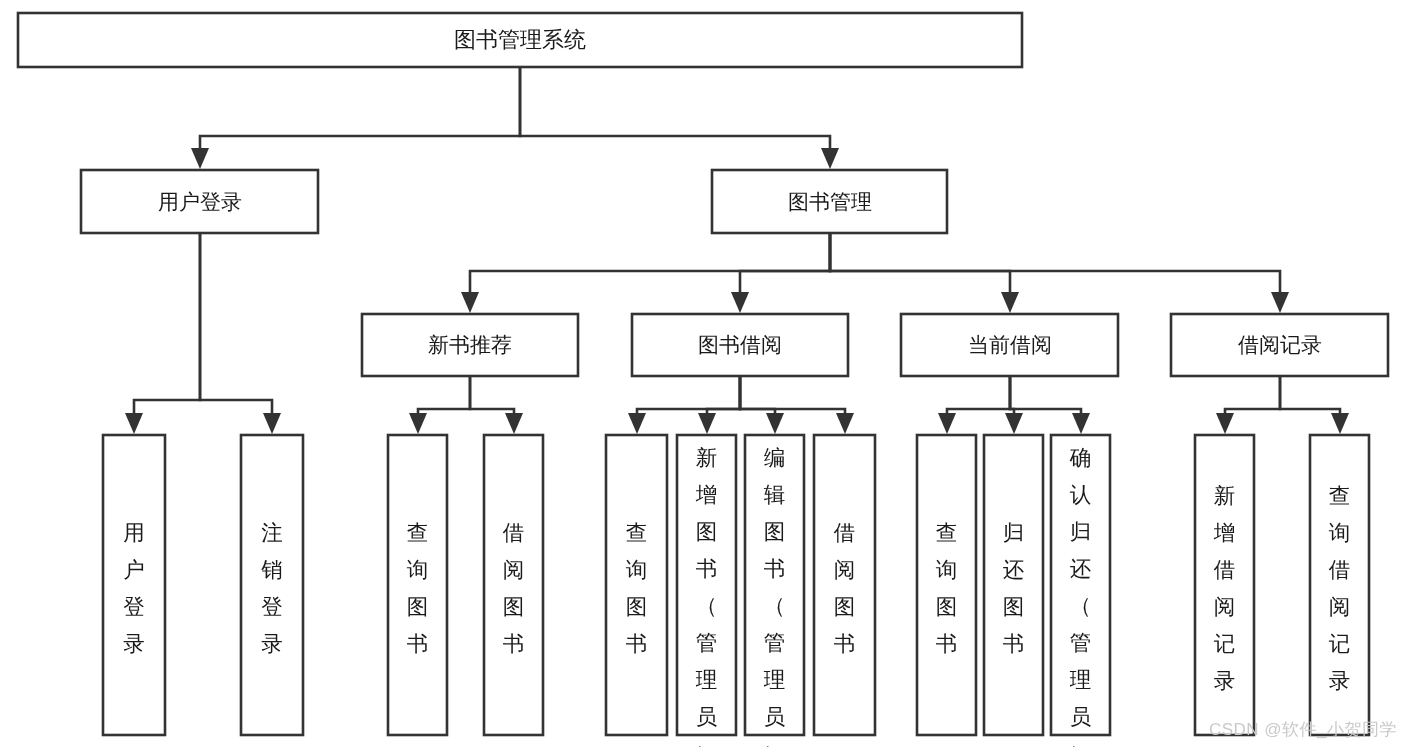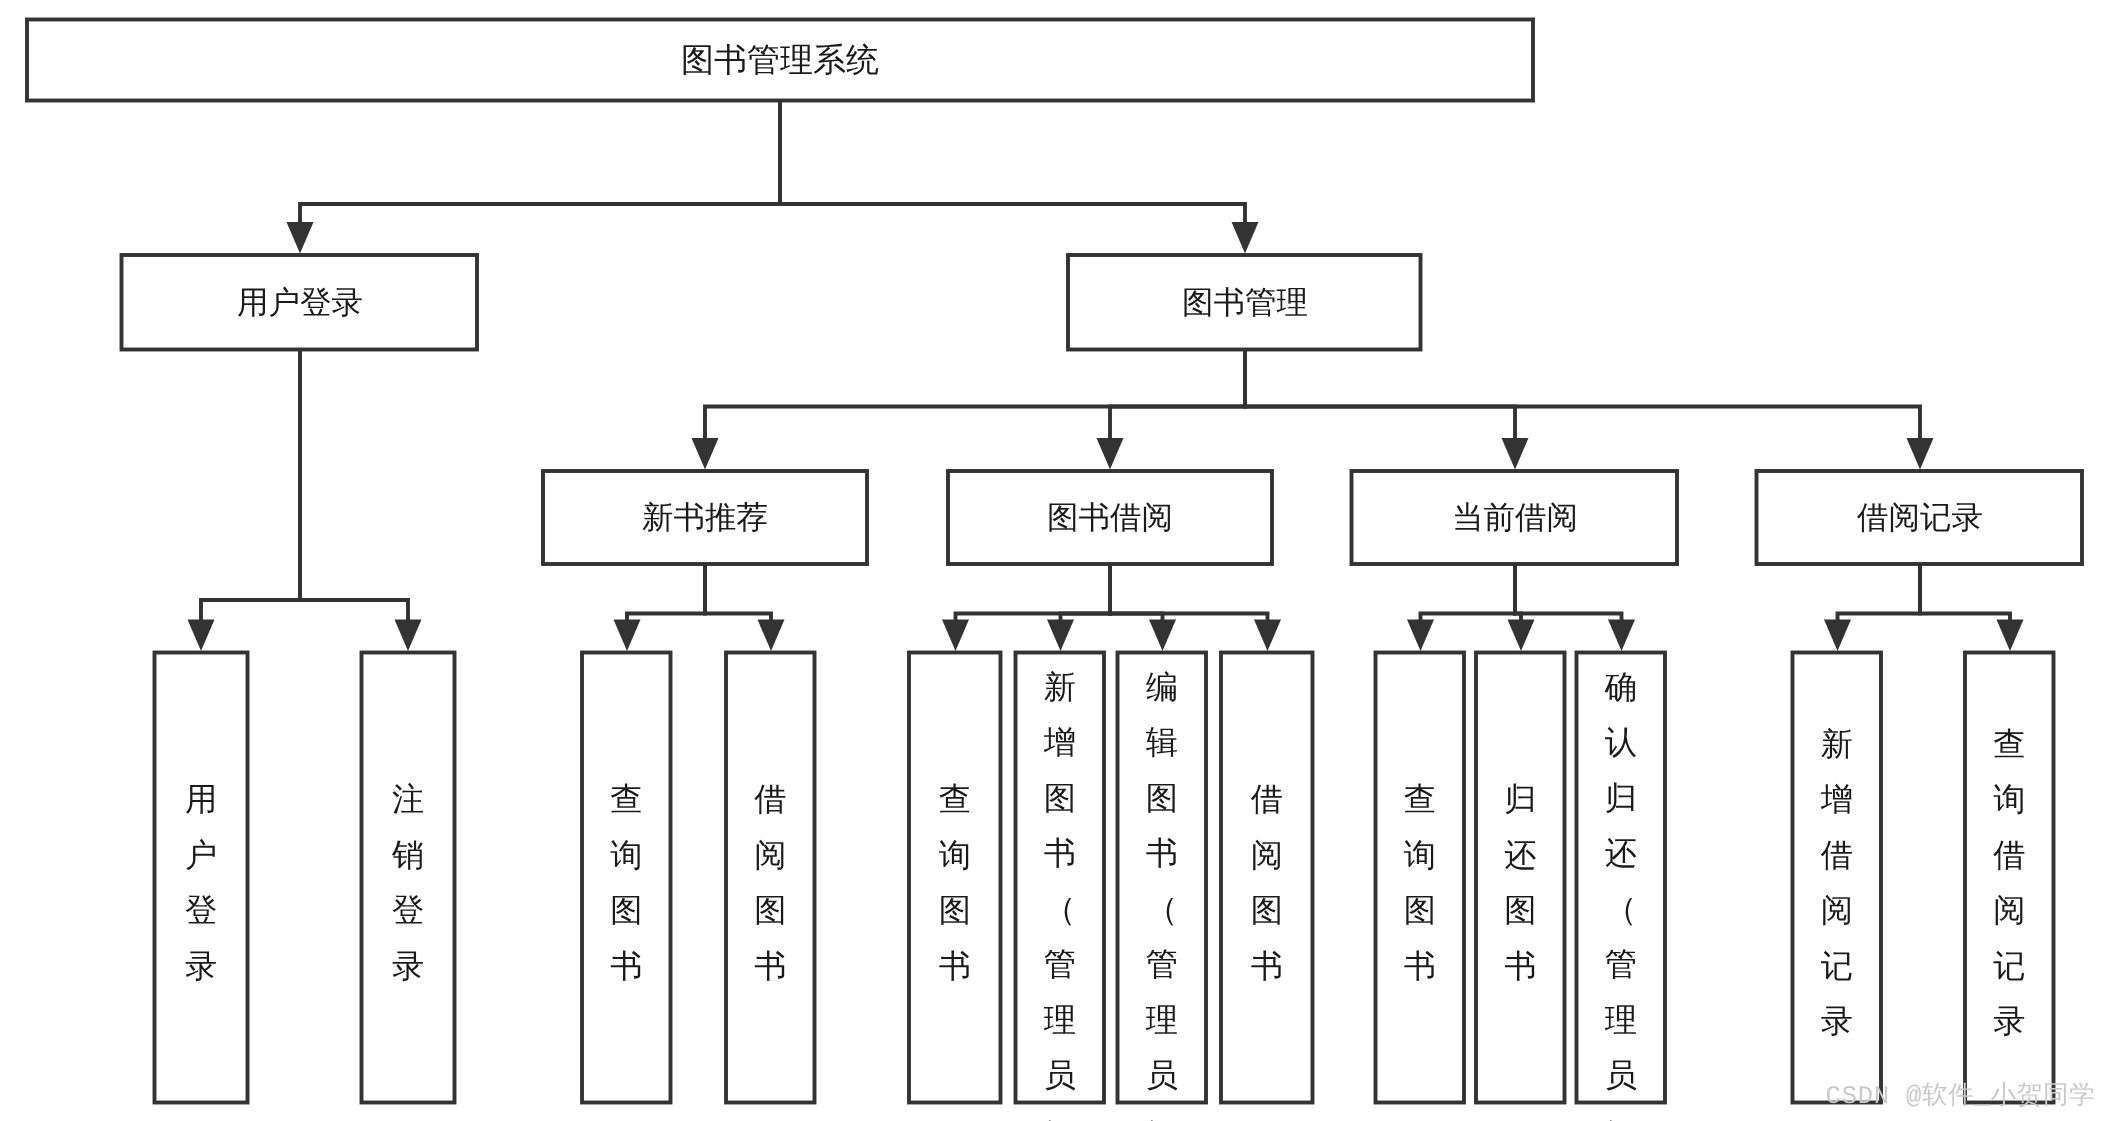--- a/index.html
+++ b/index.html
@@ -58,21 +58,21 @@
   .arrow-head {
     fill: #333333;
     stroke: none;
   }
   .watermark {
     position: absolute;
     right: 8px;
     bottom: 6px;
     color: #c9c9c9;
     font-size: 17px;
-    font-family: Liberation Mono, monospace;
+    font-family: Liberation Sans, sans-serif;
     letter-spacing: 0.5px;
     white-space: nowrap;
     pointer-events: none;
   }
 </style>
 </head>
 <body>
 
 <div id="diagram-root">
   <svg class="diagram" id="diagram-svg" viewBox="0 0 1405 747" xmlns="http://www.w3.org/2000/svg">

